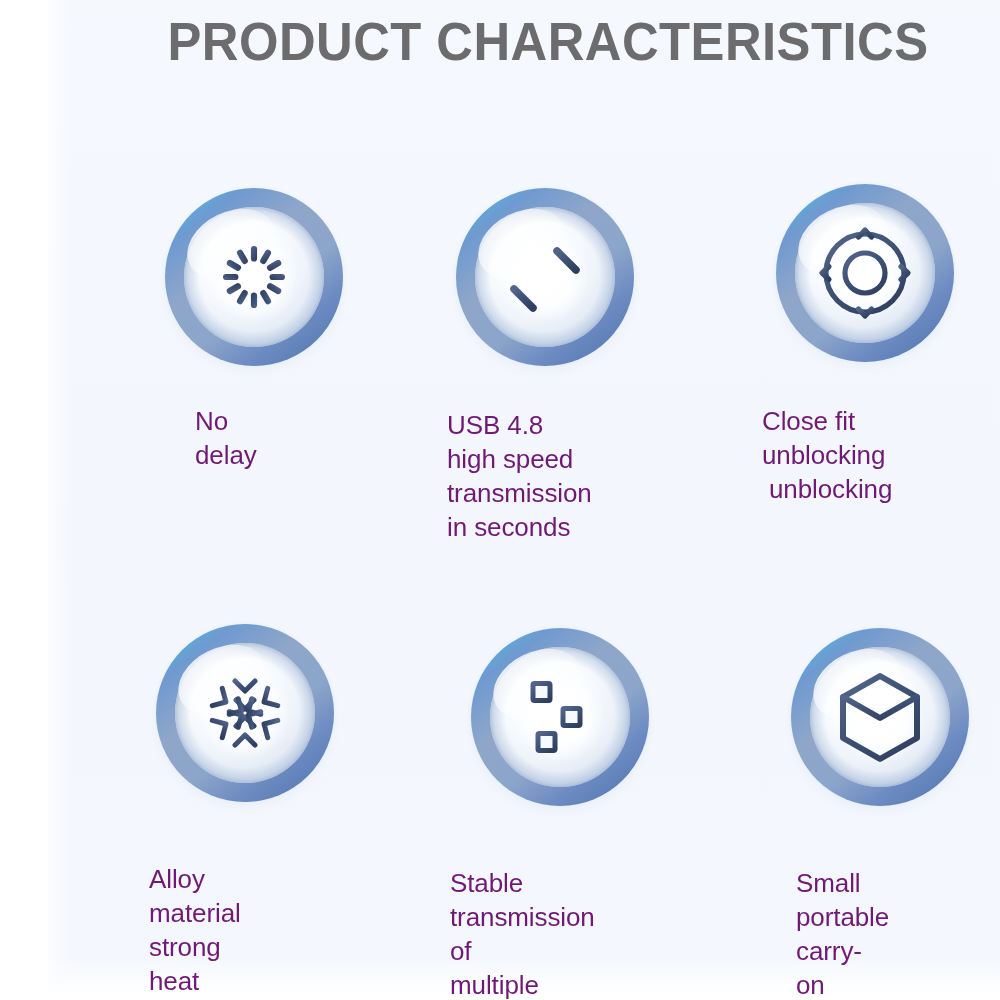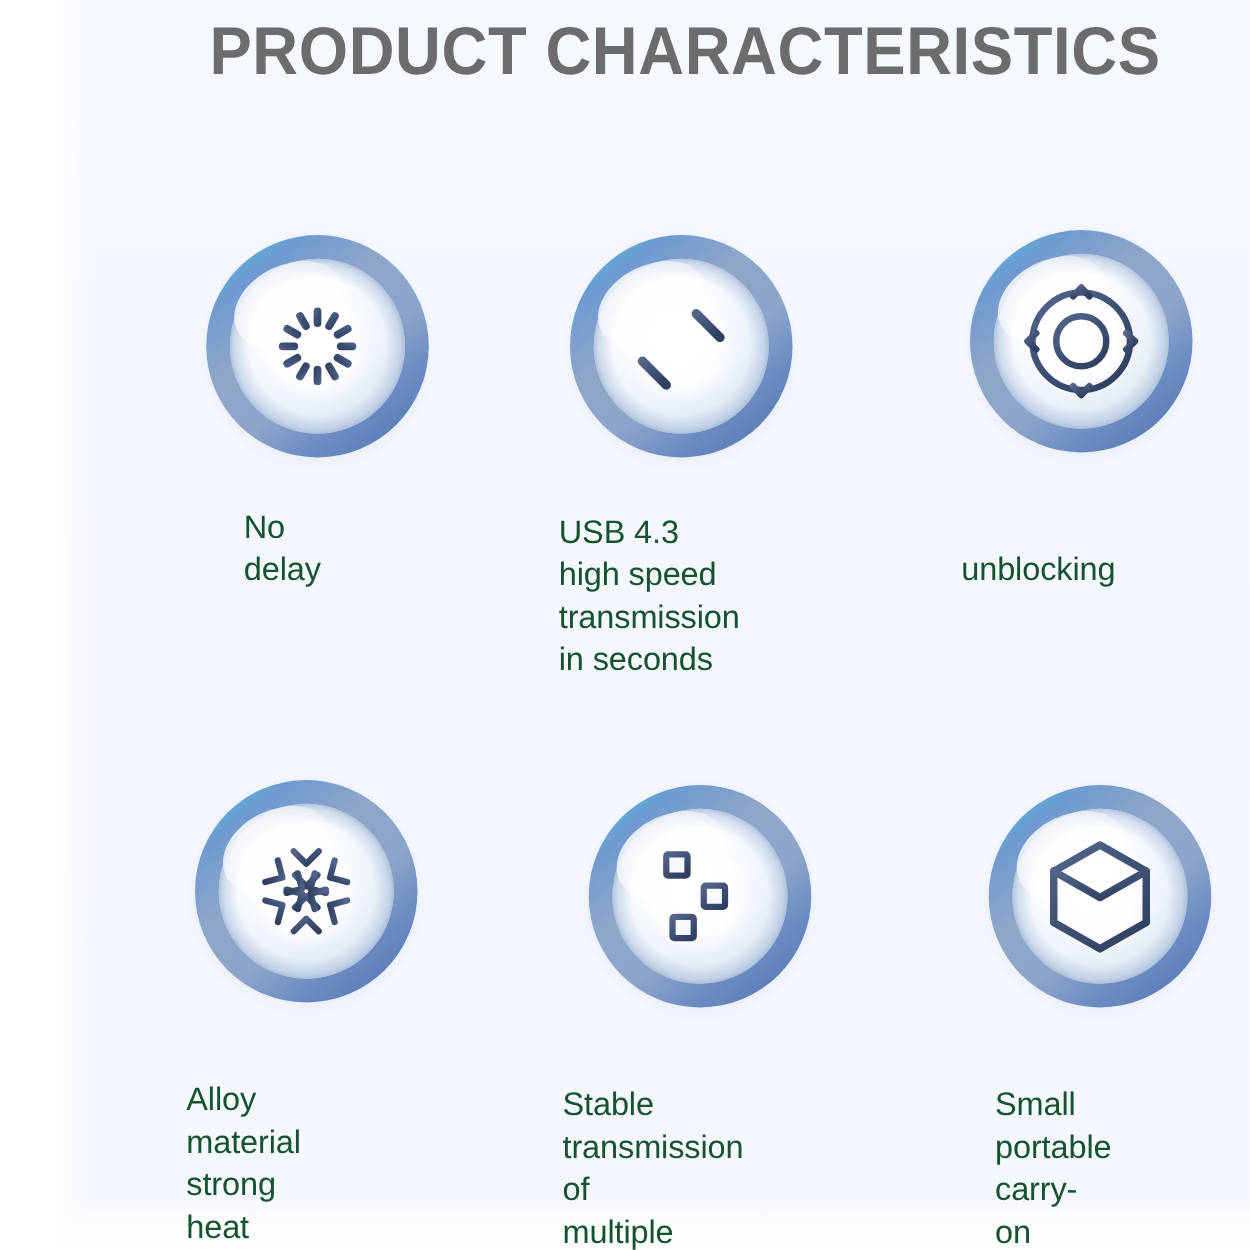--- a/index.html
+++ b/index.html
@@ -90,21 +90,21 @@
     width: 186px;
     height: 186px;
     overflow: visible;
   }
 
   .caption {
     position: absolute;
     font-family: "Liberation Sans", sans-serif;
     font-size: 26px;
     line-height: 34px;
-    color: #14532d;
+    color: #701a75;
     white-space: pre-line;
     letter-spacing: -0.1px;
   }
 
   
   #feature-0 .badge { left: 113px;  top: 184px; }
   #feature-0 .caption { left: 147px; top: 404px; }
 
   #feature-1 .badge { left: 404px;  top: 184px; }
   #feature-1 .caption { left: 399px; top: 408px; }
@@ -233,21 +233,21 @@
         <ellipse cx="70" cy="60" rx="46" ry="32" transform="rotate(-26 70 60)" fill="url(#sheenGrad)"></ellipse>
         <circle cx="93" cy="95" r="44" fill="url(#coreGlow)"></circle>
         <g fill="none" stroke="url(#glyphGrad)" stroke-width="7.5" stroke-linecap="round" stroke-linejoin="round">
           <path d="M 58 86 L 124 86"></path>
           <path d="M 105 67 L 124 86"></path>
           <path d="M 128 105 L 62 105"></path>
           <path d="M 81 124 L 62 105"></path>
         </g>
       </svg>
     </div>
-    <div class="caption">USB 4.3 high speed
+    <div class="caption">USB 4.8 high speed
 transmission in seconds</div>
   </div>
 
   <div class="feature" id="feature-2">
     <div class="badge">
       <svg viewBox="0 0 186 186">
         <ellipse cx="93" cy="100" rx="96" ry="94" fill="url(#dropShadow)"></ellipse>
         <circle cx="93" cy="93" r="93" fill="url(#outerGlow)"></circle>
         <circle cx="93" cy="93" r="89" fill="url(#ringGrad)"></circle>
         <circle cx="93" cy="93" r="70" fill="url(#faceGrad)"></circle>
@@ -265,21 +265,21 @@
           <path d="M 86.5 129 L 93 136 L 99.5 129"></path>
 
           <path d="M 64 93 L 50 93"></path>
           <path d="M 57 86.5 L 50 93 L 57 99.5"></path>
 
           <path d="M 122 93 L 136 93"></path>
           <path d="M 129 86.5 L 136 93 L 129 99.5"></path>
         </g>
       </svg>
     </div>
-    <div class="caption"><br><span class="ln2">unblocking</span></div>
+    <div class="caption"><span>Close fit unblocking</span><br><span class="ln2">unblocking</span></div>
   </div>
 
   <div class="feature" id="feature-3">
     <div class="badge">
       <svg viewBox="0 0 186 186">
         <ellipse cx="93" cy="100" rx="96" ry="94" fill="url(#dropShadow)"></ellipse>
         <circle cx="93" cy="93" r="93" fill="url(#outerGlow)"></circle>
         <circle cx="93" cy="93" r="89" fill="url(#ringGrad)"></circle>
         <circle cx="93" cy="93" r="70" fill="url(#faceGrad)"></circle>
         <circle cx="93" cy="93" r="70" fill="url(#dishShade)"></circle>

